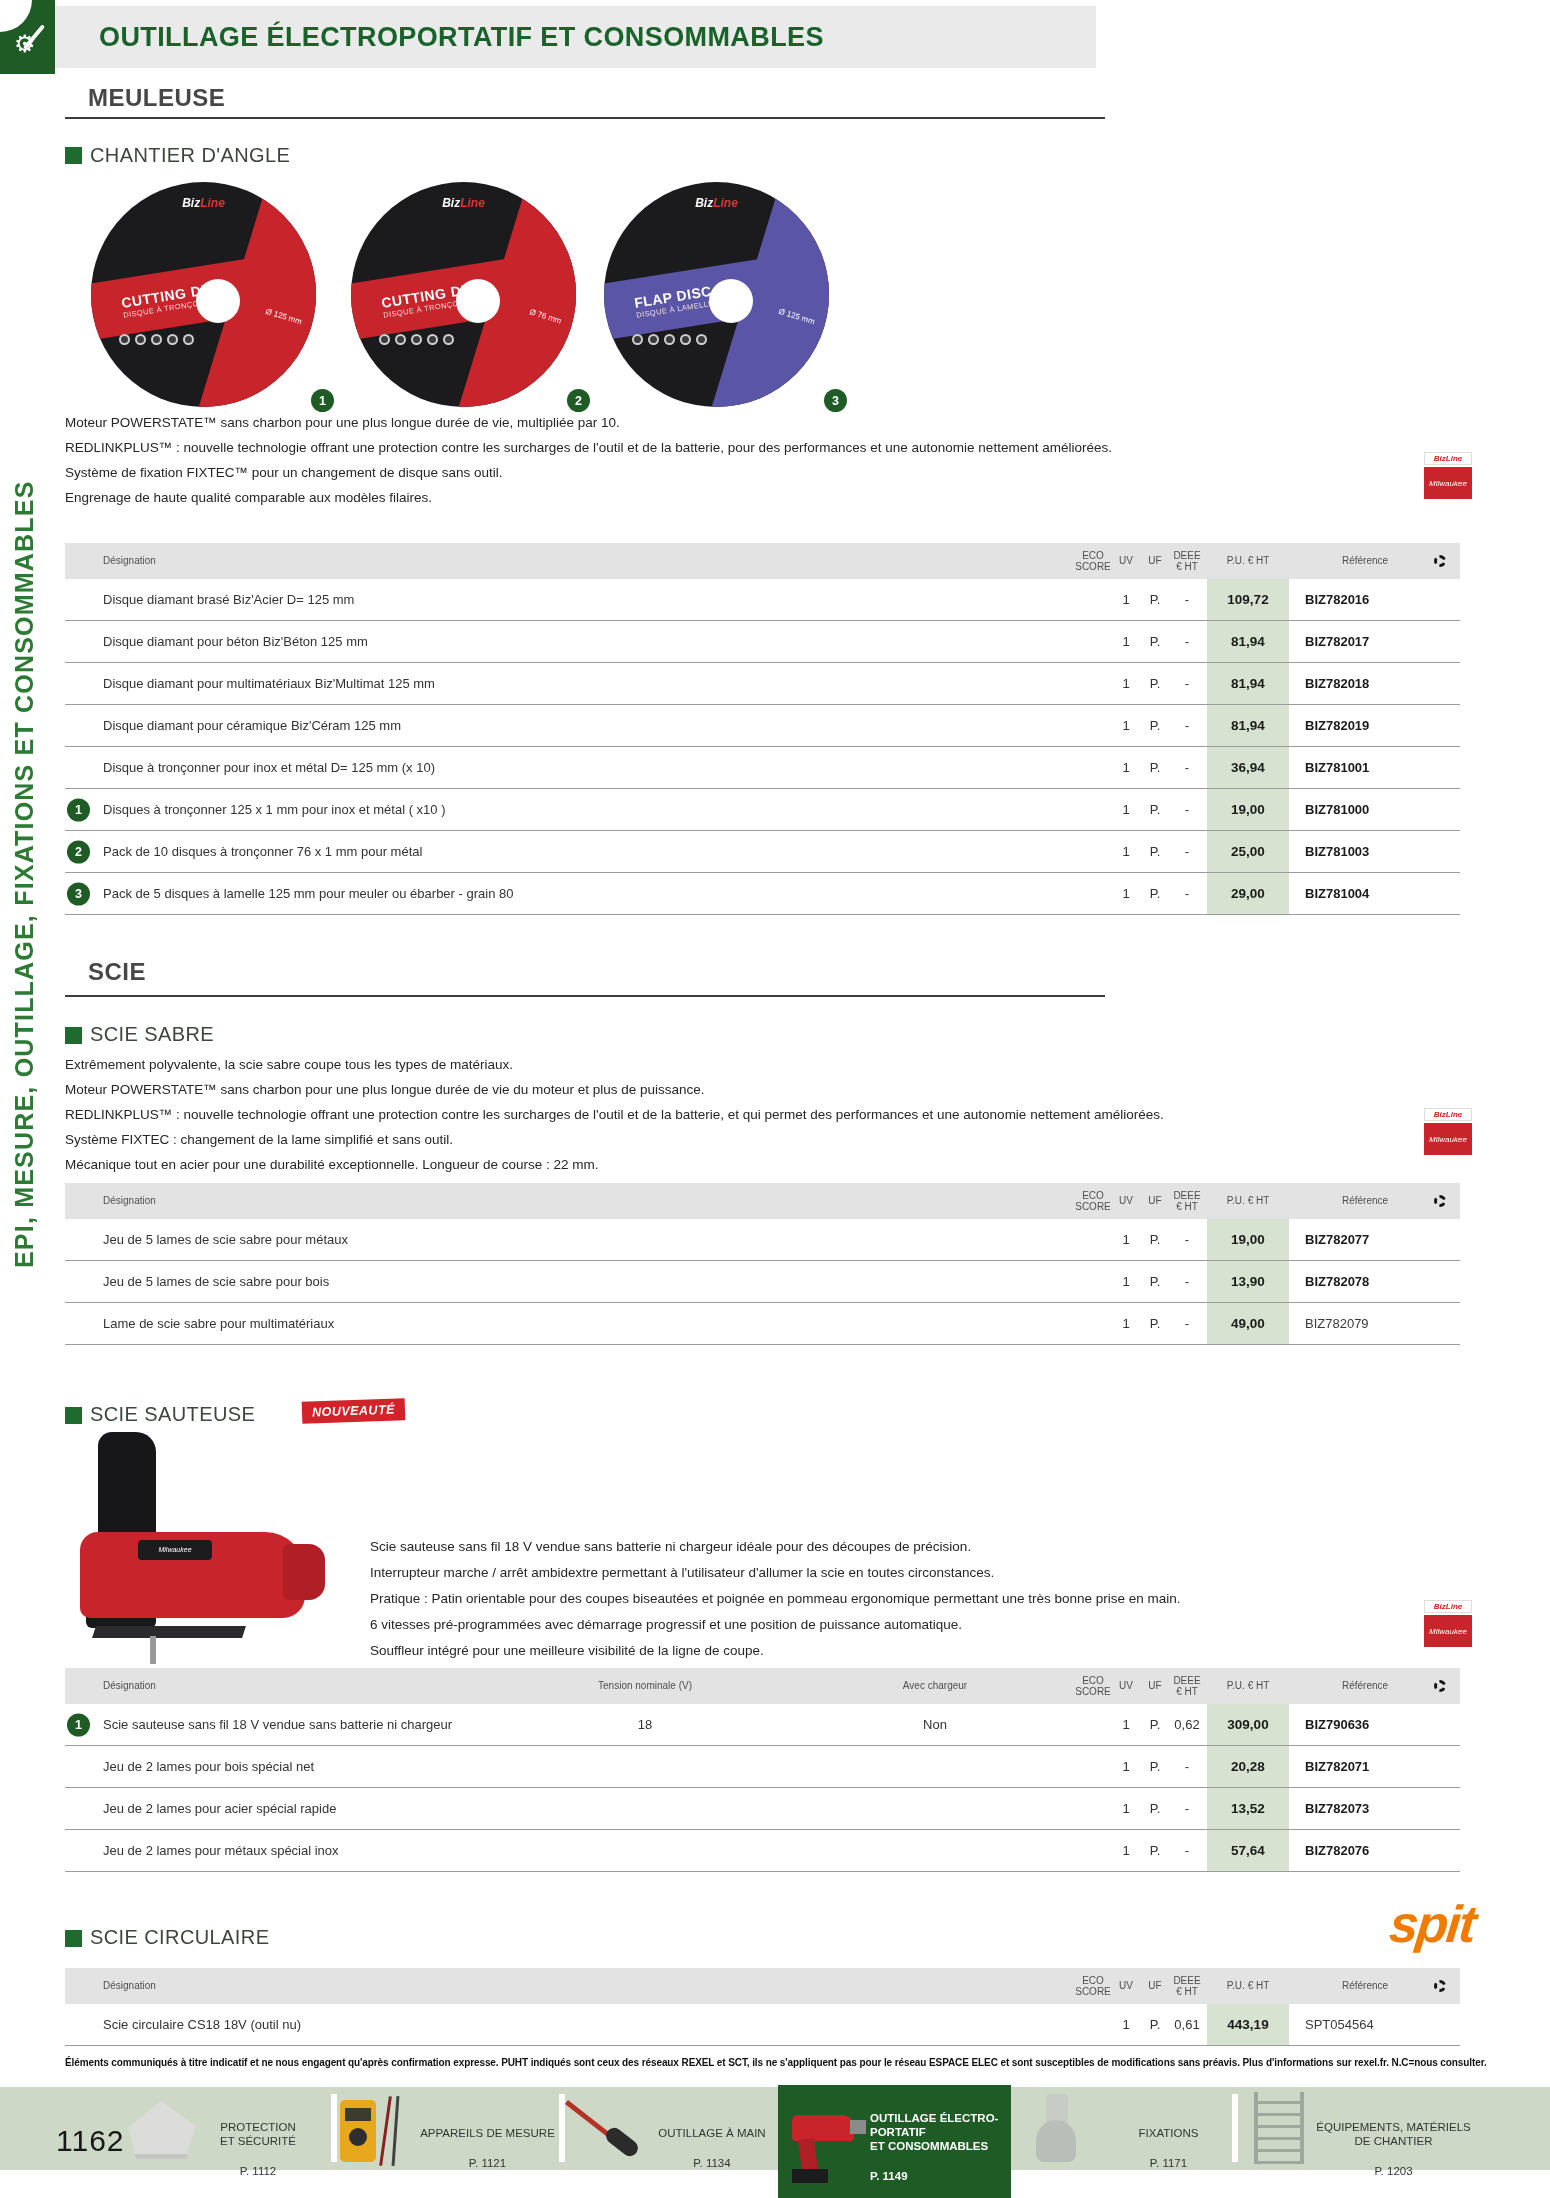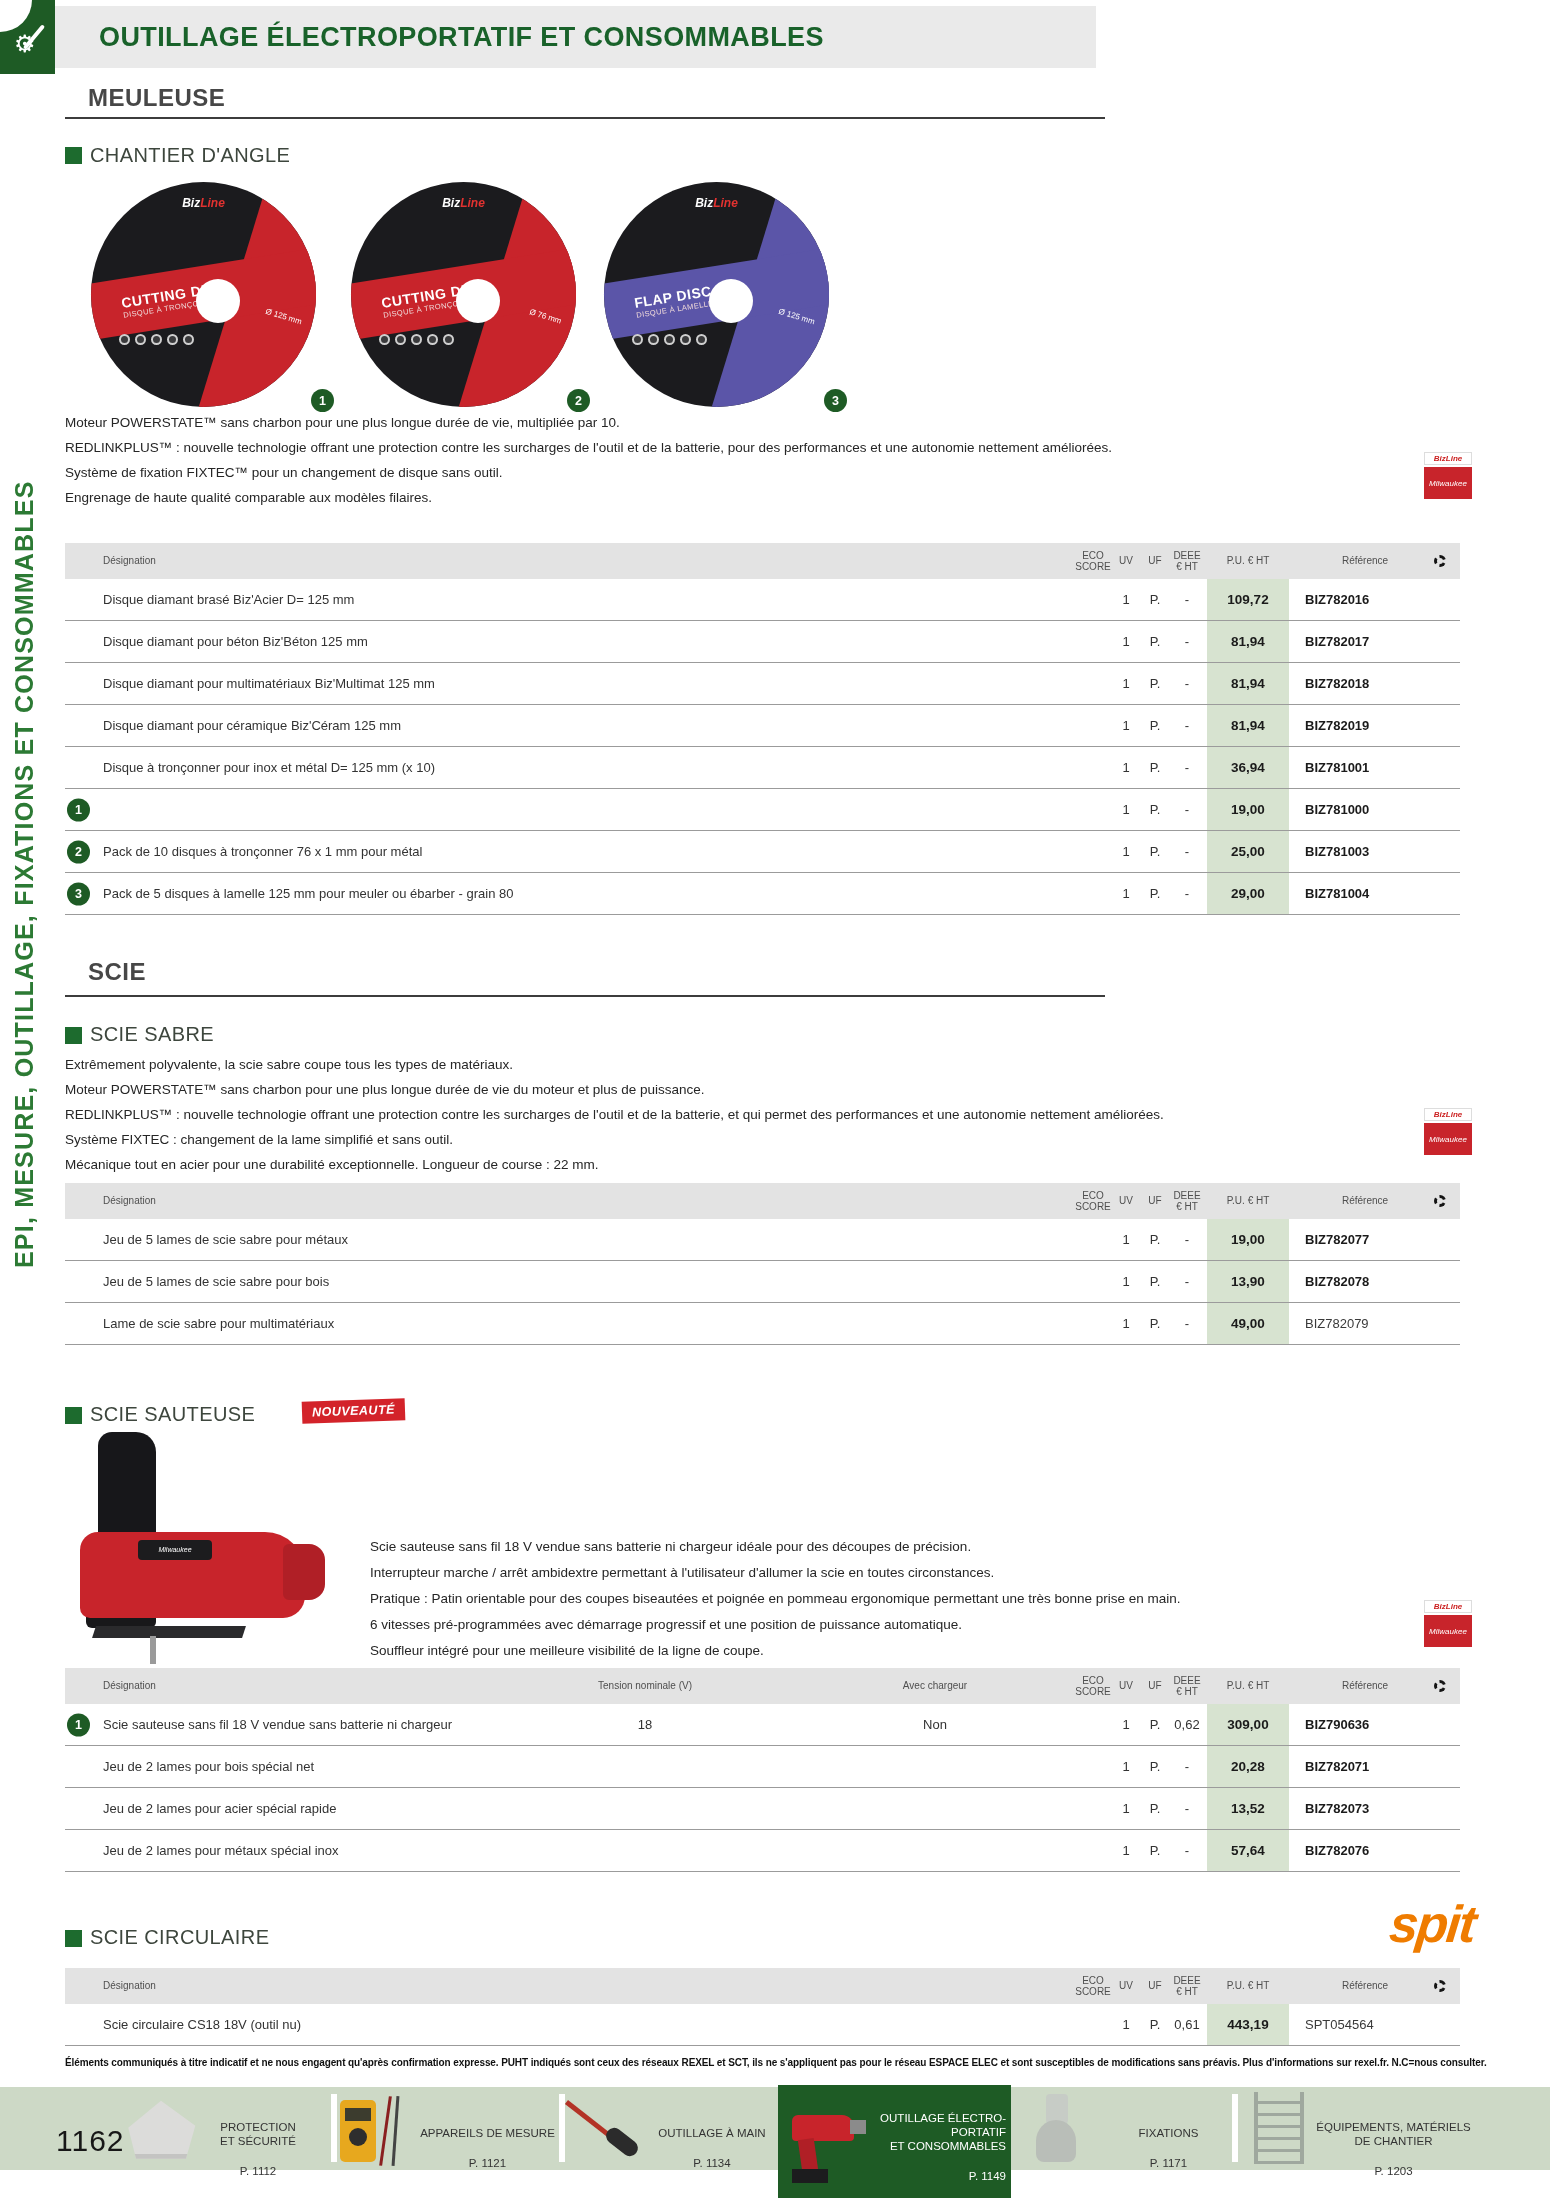--- a/index.html
+++ b/index.html
@@ -125,22 +125,22 @@
   
   .fband { position:absolute; left:0; top:2087px; width:1550px; height:83px; background:#cdd9c6; }
   .fdiv { position:absolute; top:2094px; width:6px; height:68px; background:#fff; }
   .pagenum { position:absolute; left:56px; top:2124px; font-size:30px; color:#171717;
              letter-spacing:1px; }
   .flabel { position:absolute; text-align:center; font-size:11.5px; line-height:14px;
             color:#343434; white-space:pre-line; }
   .fpage { margin-top:2px; }
   .factive { position:absolute; left:778px; top:2085px; width:233px; height:113px;
              background:#1e5b25; }
-  .gtext { position:absolute; left:92px; top:12px; width:136px; color:#fff; font-weight:normal;
-           font-size:11.5px; line-height:14px; text-align:right; white-space:pre-line; }
+  .gtext { position:absolute; left:92px; top:12px; width:136px; color:#fff; font-weight:bold;
+           font-size:11.5px; line-height:14px; text-align:left; white-space:pre-line; }
 
   
   .mask { position:absolute; left:122px; top:2098px; width:78px; height:66px; background:#dcdcda;
           clip-path:polygon(8% 45%,50% 4%,94% 42%,82% 92%,18% 92%);
           box-shadow:inset 0 -10px 0 #c4c4c2; }
   .multi { position:absolute; left:340px; top:2096px; width:62px; height:72px; }
   .mbody { position:absolute; left:0; top:4px; width:36px; height:62px; background:#e7a81e;
            border-radius:5px; }
   .mscreen { position:absolute; left:5px; top:12px; width:26px; height:13px; background:#3c3c2e; }
   .mdial { position:absolute; left:9px; top:32px; width:18px; height:18px; background:#2e2e2e;
@@ -317,20 +317,21 @@
     <div class="trow">
       <div class="cell c-des">Disque à tronçonner pour inox et métal D= 125 mm (x 10)</div>
       <div class="cell c-uv">1</div>
       <div class="cell c-uf">P.</div>
       <div class="cell c-deee">-</div>
       <div class="cell c-pu">36,94</div>
       <div class="cell c-ref">BIZ781001</div>
     </div>
     <div class="trow">
       <div class="numcircle rownum">1</div>
+      <div class="cell c-des">Disques à tronçonner 125 x 1 mm pour inox et métal ( x10 )</div>
       <div class="cell c-uv">1</div>
       <div class="cell c-uf">P.</div>
       <div class="cell c-deee">-</div>
       <div class="cell c-pu">19,00</div>
       <div class="cell c-ref">BIZ781000</div>
     </div>
     <div class="trow">
       <div class="numcircle rownum">2</div>
       <div class="cell c-des">Pack de 10 disques à tronçonner 76 x 1 mm pour métal</div>
       <div class="cell c-uv">1</div>

